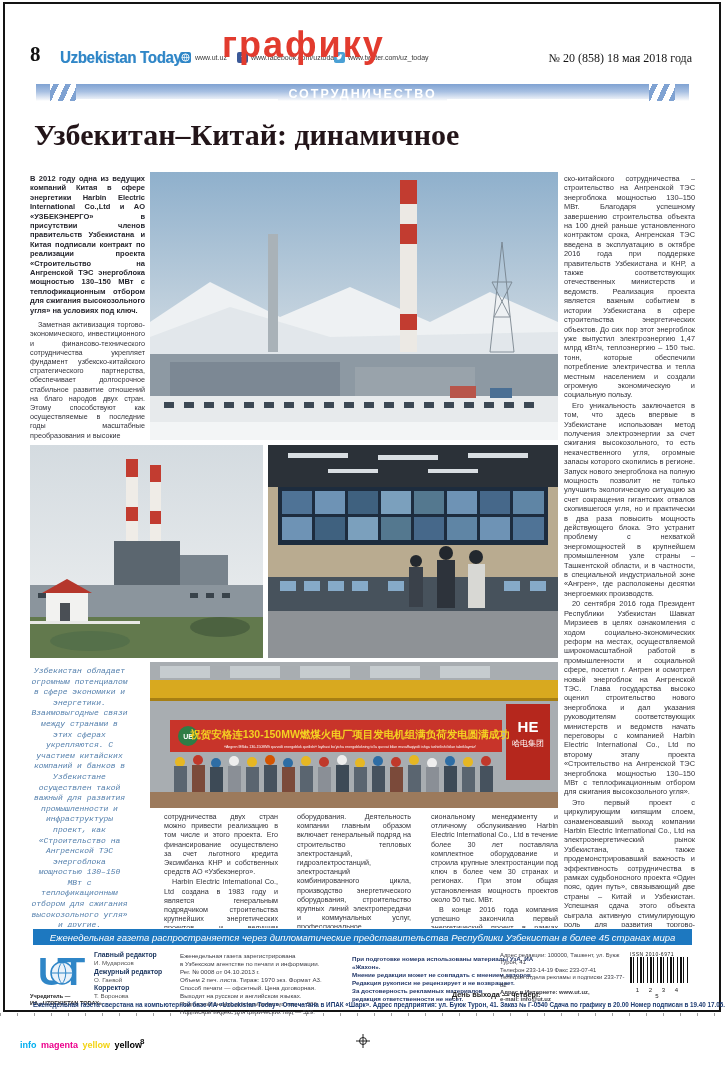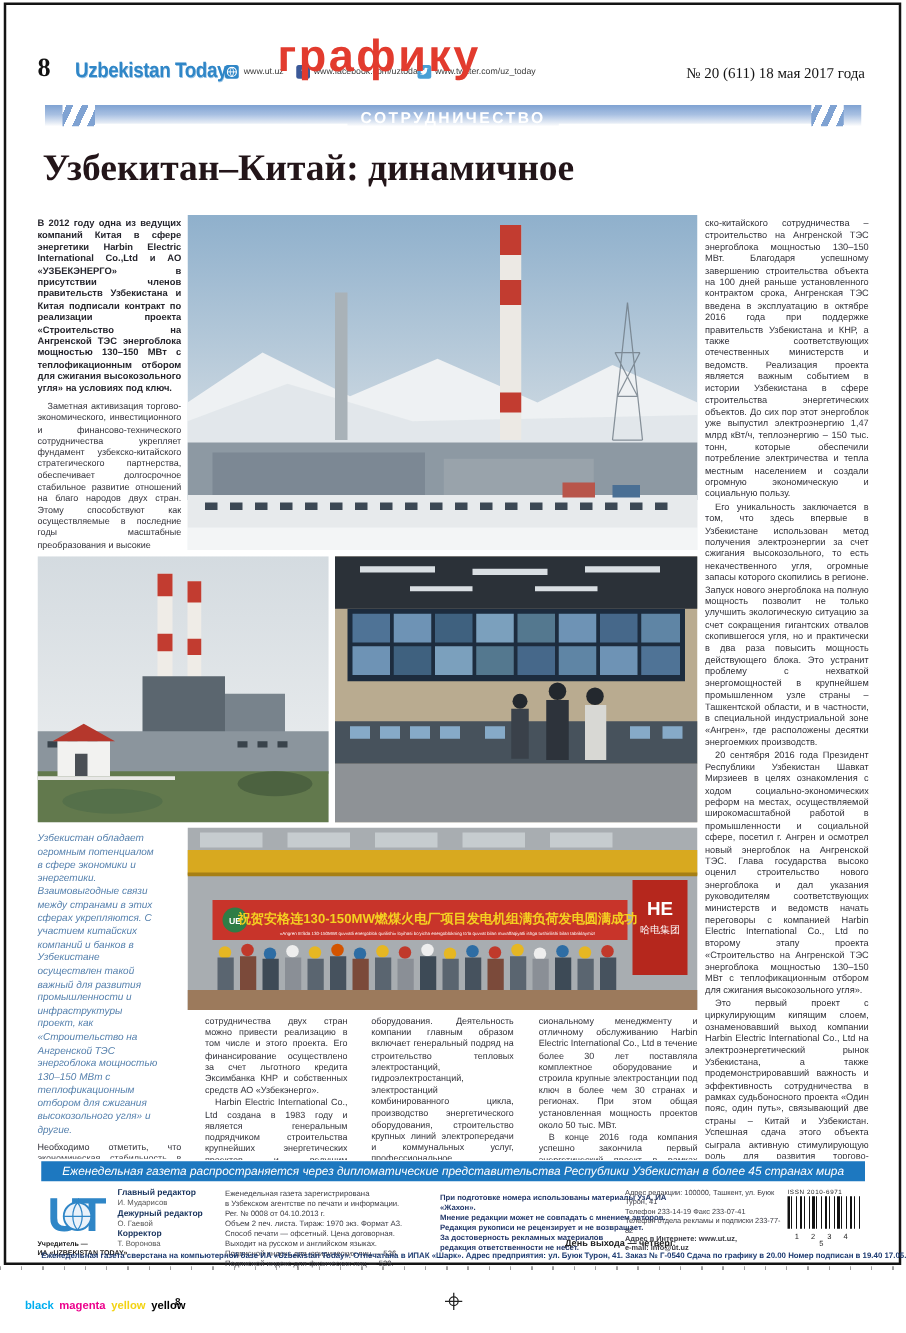--- a/index.html
+++ b/index.html
@@ -23,21 +23,21 @@
   .band .lbl{color:#fff;font-weight:bold;font-size:12.5px;letter-spacing:2px;margin:-4px 10px 0 10px;}
   .band-deco{width:26px;height:17px;background:repeating-linear-gradient(115deg,#fff 0 3px,#7fa2d2 3px 8px,#fff 8px 11px);}
   
   .headline{font-family:"Liberation Serif",serif;font-weight:bold;font-size:30px;line-height:30px;color:#231519;}
   
   .colbox{overflow:hidden;}
   .para{font-size:7.2px;line-height:9.2px;text-align:justify;color:#33333b;}
   .para+.para{text-indent:8px;margin-top:1px;}
   .c5 .para{font-size:7.4px;line-height:9.4px;}
   .lede{font-weight:bold;font-size:7.5px;line-height:9.4px;color:#26262e;}
-  .quote{font-style:italic;font-size:8px;line-height:10.6px;color:#5580ad;text-align:left;margin:4px 16px 3px 0;}
+  .quote{font-style:italic;font-size:8px;line-height:10.6px;color:#5580ad;text-align:center;margin:4px 16px 3px 0;font-family:Liberation Mono, monospace;}
   
   .fband{background:#1d78c0;color:#fff;font-weight:normal;font-style:italic;font-size:9.5px;
          display:flex;align-items:center;justify-content:center;white-space:nowrap;}
   .staff .role{font-weight:bold;font-size:6.8px;color:#17325c;line-height:8px;}
   .staff .nm{font-size:6.2px;color:#555;line-height:7.6px;margin-bottom:1px;}
   .tiny{font-size:6.2px;line-height:8px;color:#3c3c44;}
   .notes{font-size:6.2px;line-height:8px;font-weight:bold;color:#23386a;}
   .addr{font-size:5.9px;line-height:7.4px;color:#3c3c44;}
   .addr .b{font-weight:bold;}
   .founder{font-size:5.6px;line-height:7px;font-weight:bold;color:#222;}
@@ -72,21 +72,21 @@
   <div class="abs hdr-url" style="left:251px;top:54px;">www.facebook.com/uztoday</div>
 
   <div class="abs hdr-icon" style="left:334px;top:52px;background:#4aa0d5;">
     <svg width="9" height="9" viewBox="0 0 10 10">
         <path d="M1 7c2 1 5 .5 6-2c.6-1.5.5-2.5.5-2.5L9 1.5L7.6 2C7 1 5.5 1 5 2.2C4.9 3 5 3.5 5 3.5C3.5 3.5 2 2.5 1.3 1.7C.8 3 1.5 4.5 2.5 5C2 5 1.5 4.9 1.5 4.9C1.6 5.9 2.8 6.6 3.5 6.6C2.8 7.2 1.8 7.2 1 7z" fill="#fff"></path>
       </svg>
   </div>
   <div class="abs hdr-url" style="left:348px;top:54px;">www.twitter.com/uz_today</div>
 
   <div class="abs cn-title" style="left:222px;top:24px;">графику</div>
-  <div class="abs issue" style="left:510px;top:51px;width:182px;">№ 20 (611) 18 мая 2017 года</div>
+  <div class="abs issue" style="left:510px;top:51px;width:182px;">№ 20 (858) 18 мая 2018 года</div>
 
   <div class="abs band" style="left:36px;top:84px;width:653px;height:17px;">
     <div class="band-deco"></div>
     <div class="rule"></div>
     <div class="lbl">СОТРУДНИЧЕСТВО</div>
     <div class="rule"></div>
     <div class="band-deco"></div>
   </div>
 
   <div class="abs headline" style="left:34px;top:120px;width:665px;">
@@ -385,21 +385,21 @@
   <div class="abs" style="left:630px;top:951px;width:58px;">
     <div class="issn">ISSN 2010-6971</div>
     <div class="bars"></div>
     <div class="bdig" style="margin-top:4px;text-align:center;">1 2 3 4 5</div>
   </div>
 
   <div class="abs imprint" style="left:33px;top:1001px;width:659px;">Еженедельная газета сверстана на компьютерной базе ИА «Uzbekistan Today». Отпечатана в ИПАК «Шарк». Адрес предприятия: ул. Буюк Турон, 41. Заказ № Г-0540 Сдача по графику в 20.00 Номер подписан в 19.40 17.05.2018</div>
 
   <div class="abs ticks" style="left:0;top:1013px;width:725px;"></div>
   <div class="abs" style="left:20px;top:1034px;">
-    <span class="cmyk" style="color:#00aeef;">black</span>
+    <span class="cmyk" style="color:#00aeef;">info</span>
     <span class="cmyk" style="color:#ec008c;">magenta</span>
     <span class="cmyk" style="color:#f2d313;">yellow</span>
     <span class="cmyk" style="color:#000;">yellow</span>
   </div>
   <div class="abs" style="left:140px;top:1037px;font-weight:bold;font-size:8px;color:#111;">8</div>
   <div class="abs" style="left:356px;top:1034px;">
     <svg width="14" height="14" viewBox="0 0 14 14">
         <circle cx="7" cy="7" r="3.5" fill="none" stroke="#222" stroke-width="1"></circle>
         <path d="M7 0v14M0 7h14" stroke="#222" stroke-width="1"></path>
       </svg>

